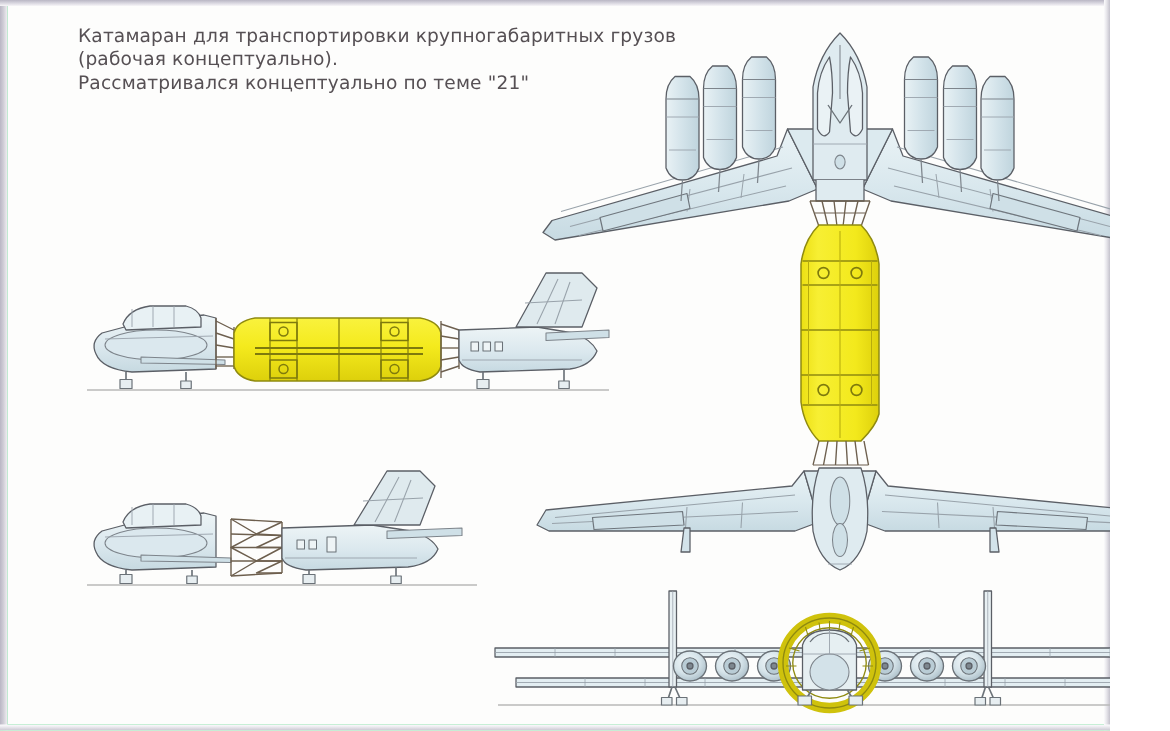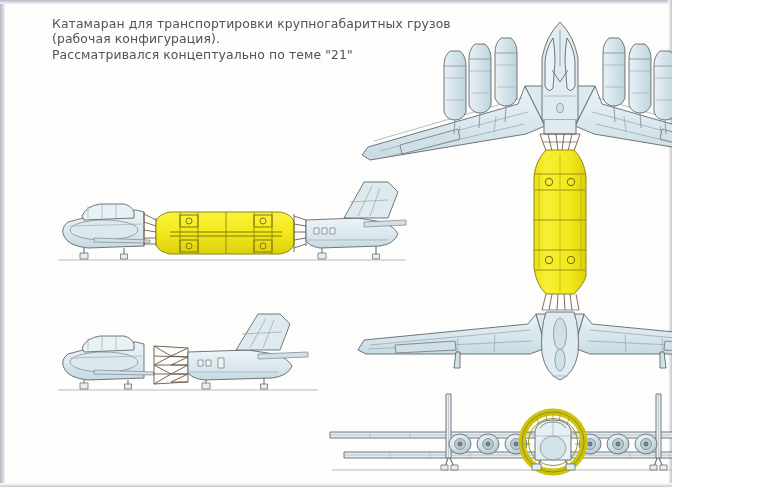--- a/index.html
+++ b/index.html
@@ -1,17 +1,17 @@
 <!DOCTYPE html>
 <html><head>
 <meta charset="utf-8">
 <style>
   html,body{margin:0;padding:0;background:#ffffff;}
   body{width:780px;height:487px;overflow:hidden;font-family:"Liberation Sans",sans-serif;}
-  #page{position:relative;width:672px;height:487px;background:#22c55e;overflow:hidden;}
+  #page{position:relative;width:740px;height:487px;background:#22c55e;overflow:hidden;}
 
   
   .edge-left{position:absolute;left:0;top:0;width:5px;height:487px;background:linear-gradient(90deg,#b9b6c4 0%,#cfcdd6 45%,#f2f1f4 100%);}
   .edge-top{position:absolute;left:0;top:0;width:780px;height:4px;background:linear-gradient(180deg,#b9b6c4 0%,#dedce4 60%,#f7f6f8 100%);}
   .edge-right{position:absolute;right:0;top:0;width:4px;height:487px;background:linear-gradient(270deg,#c4c2cc 0%,#e6e5ea 55%,#fbfbfc 100%);}
   .edge-bottom{position:absolute;left:0;bottom:0;width:780px;height:4px;background:linear-gradient(0deg,#c9c7d1 0%,#eceaef 60%,#fdfdfe 100%);}
   .paper{position:absolute;left:5px;top:4px;width:771px;height:479px;background:#fdfdfc;}
 
   
   #caption{position:absolute;left:52px;top:16px;width:470px;}
@@ -33,21 +33,21 @@
 <div id="page">
 
   <div class="paper"></div>
   <div class="edge-left"></div>
   <div class="edge-top"></div>
   <div class="edge-right"></div>
   <div class="edge-bottom"></div>
 
   <div id="caption">
     <div>Катамаран для транспортировки крупногабаритных грузов</div>
-    <div>(рабочая конфигурация).</div>
+    <div>(рабочая концептуально).</div>
     <div>Рассматривался концептуально по теме "21"</div>
   </div>
 
   <div class="view" style="left:340px;top:8px;">
     <svg width="440" height="360" viewBox="0 0 440 360">
       <defs>
         <linearGradient id="wingGrad" x1="0" y1="0" x2="0" y2="1">
           <stop offset="0%" stop-color="#eaf3f6"></stop>
           <stop offset="55%" stop-color="#d8e7ed"></stop>
           <stop offset="100%" stop-color="#c7dae2"></stop>

